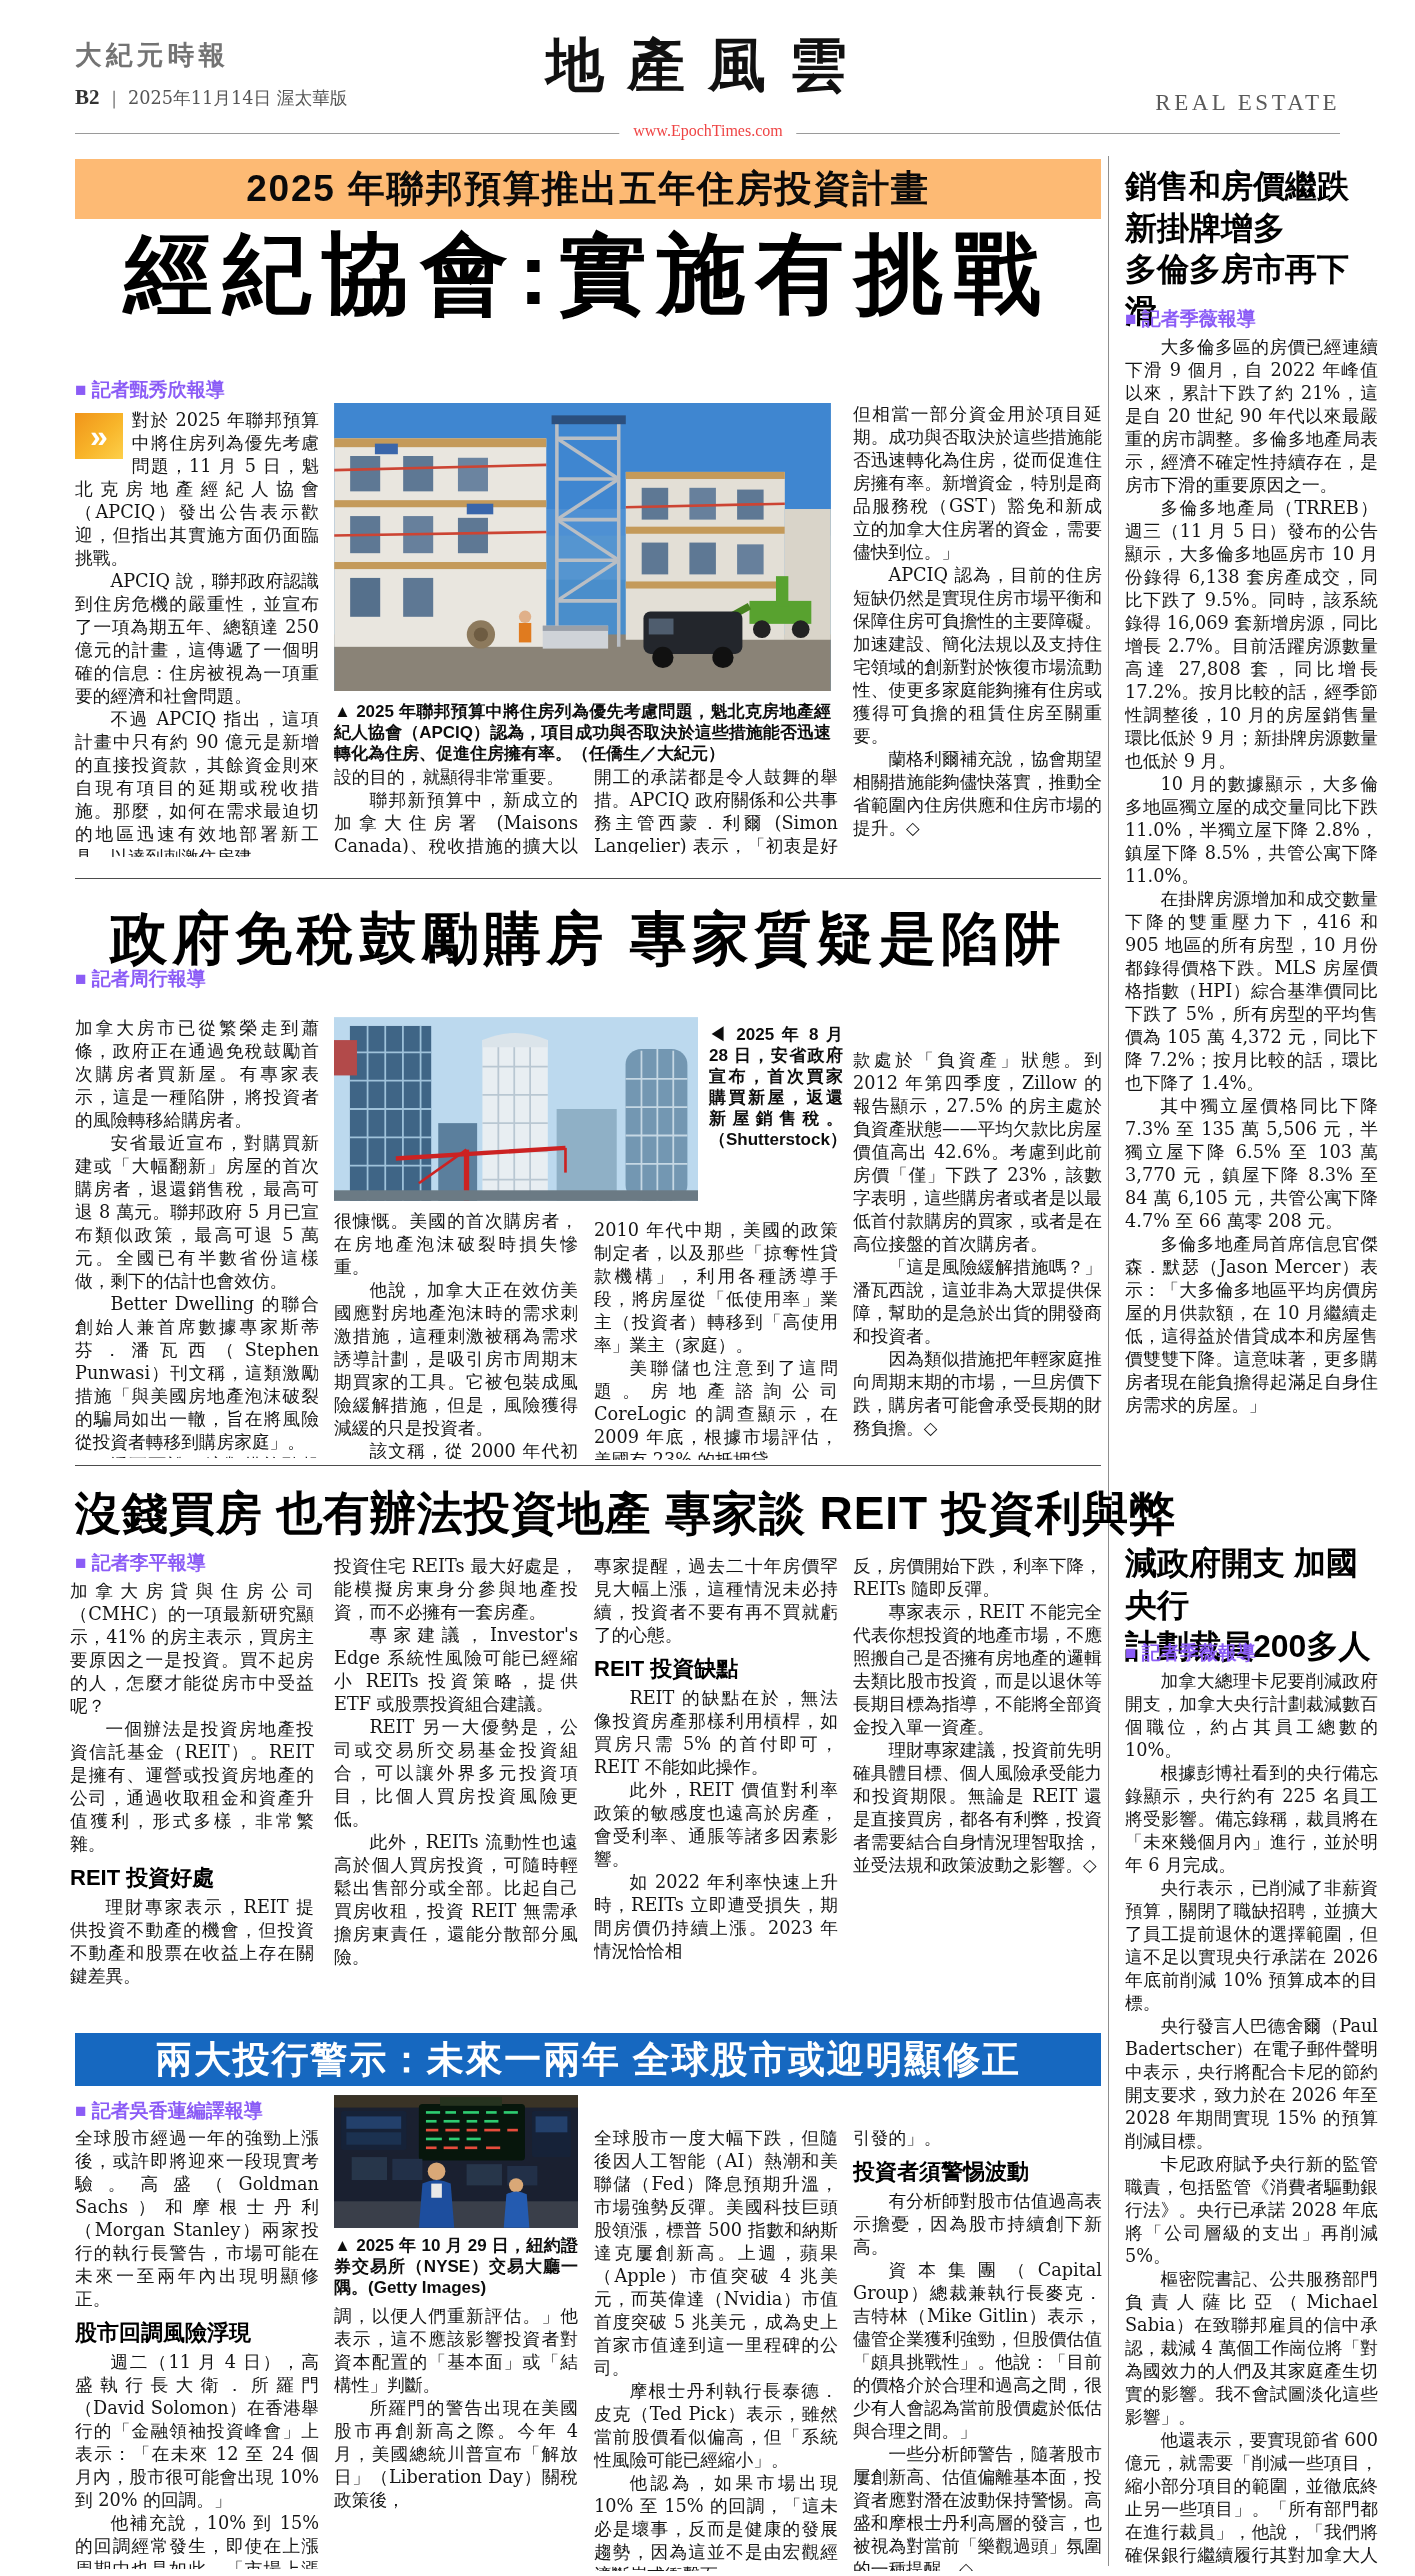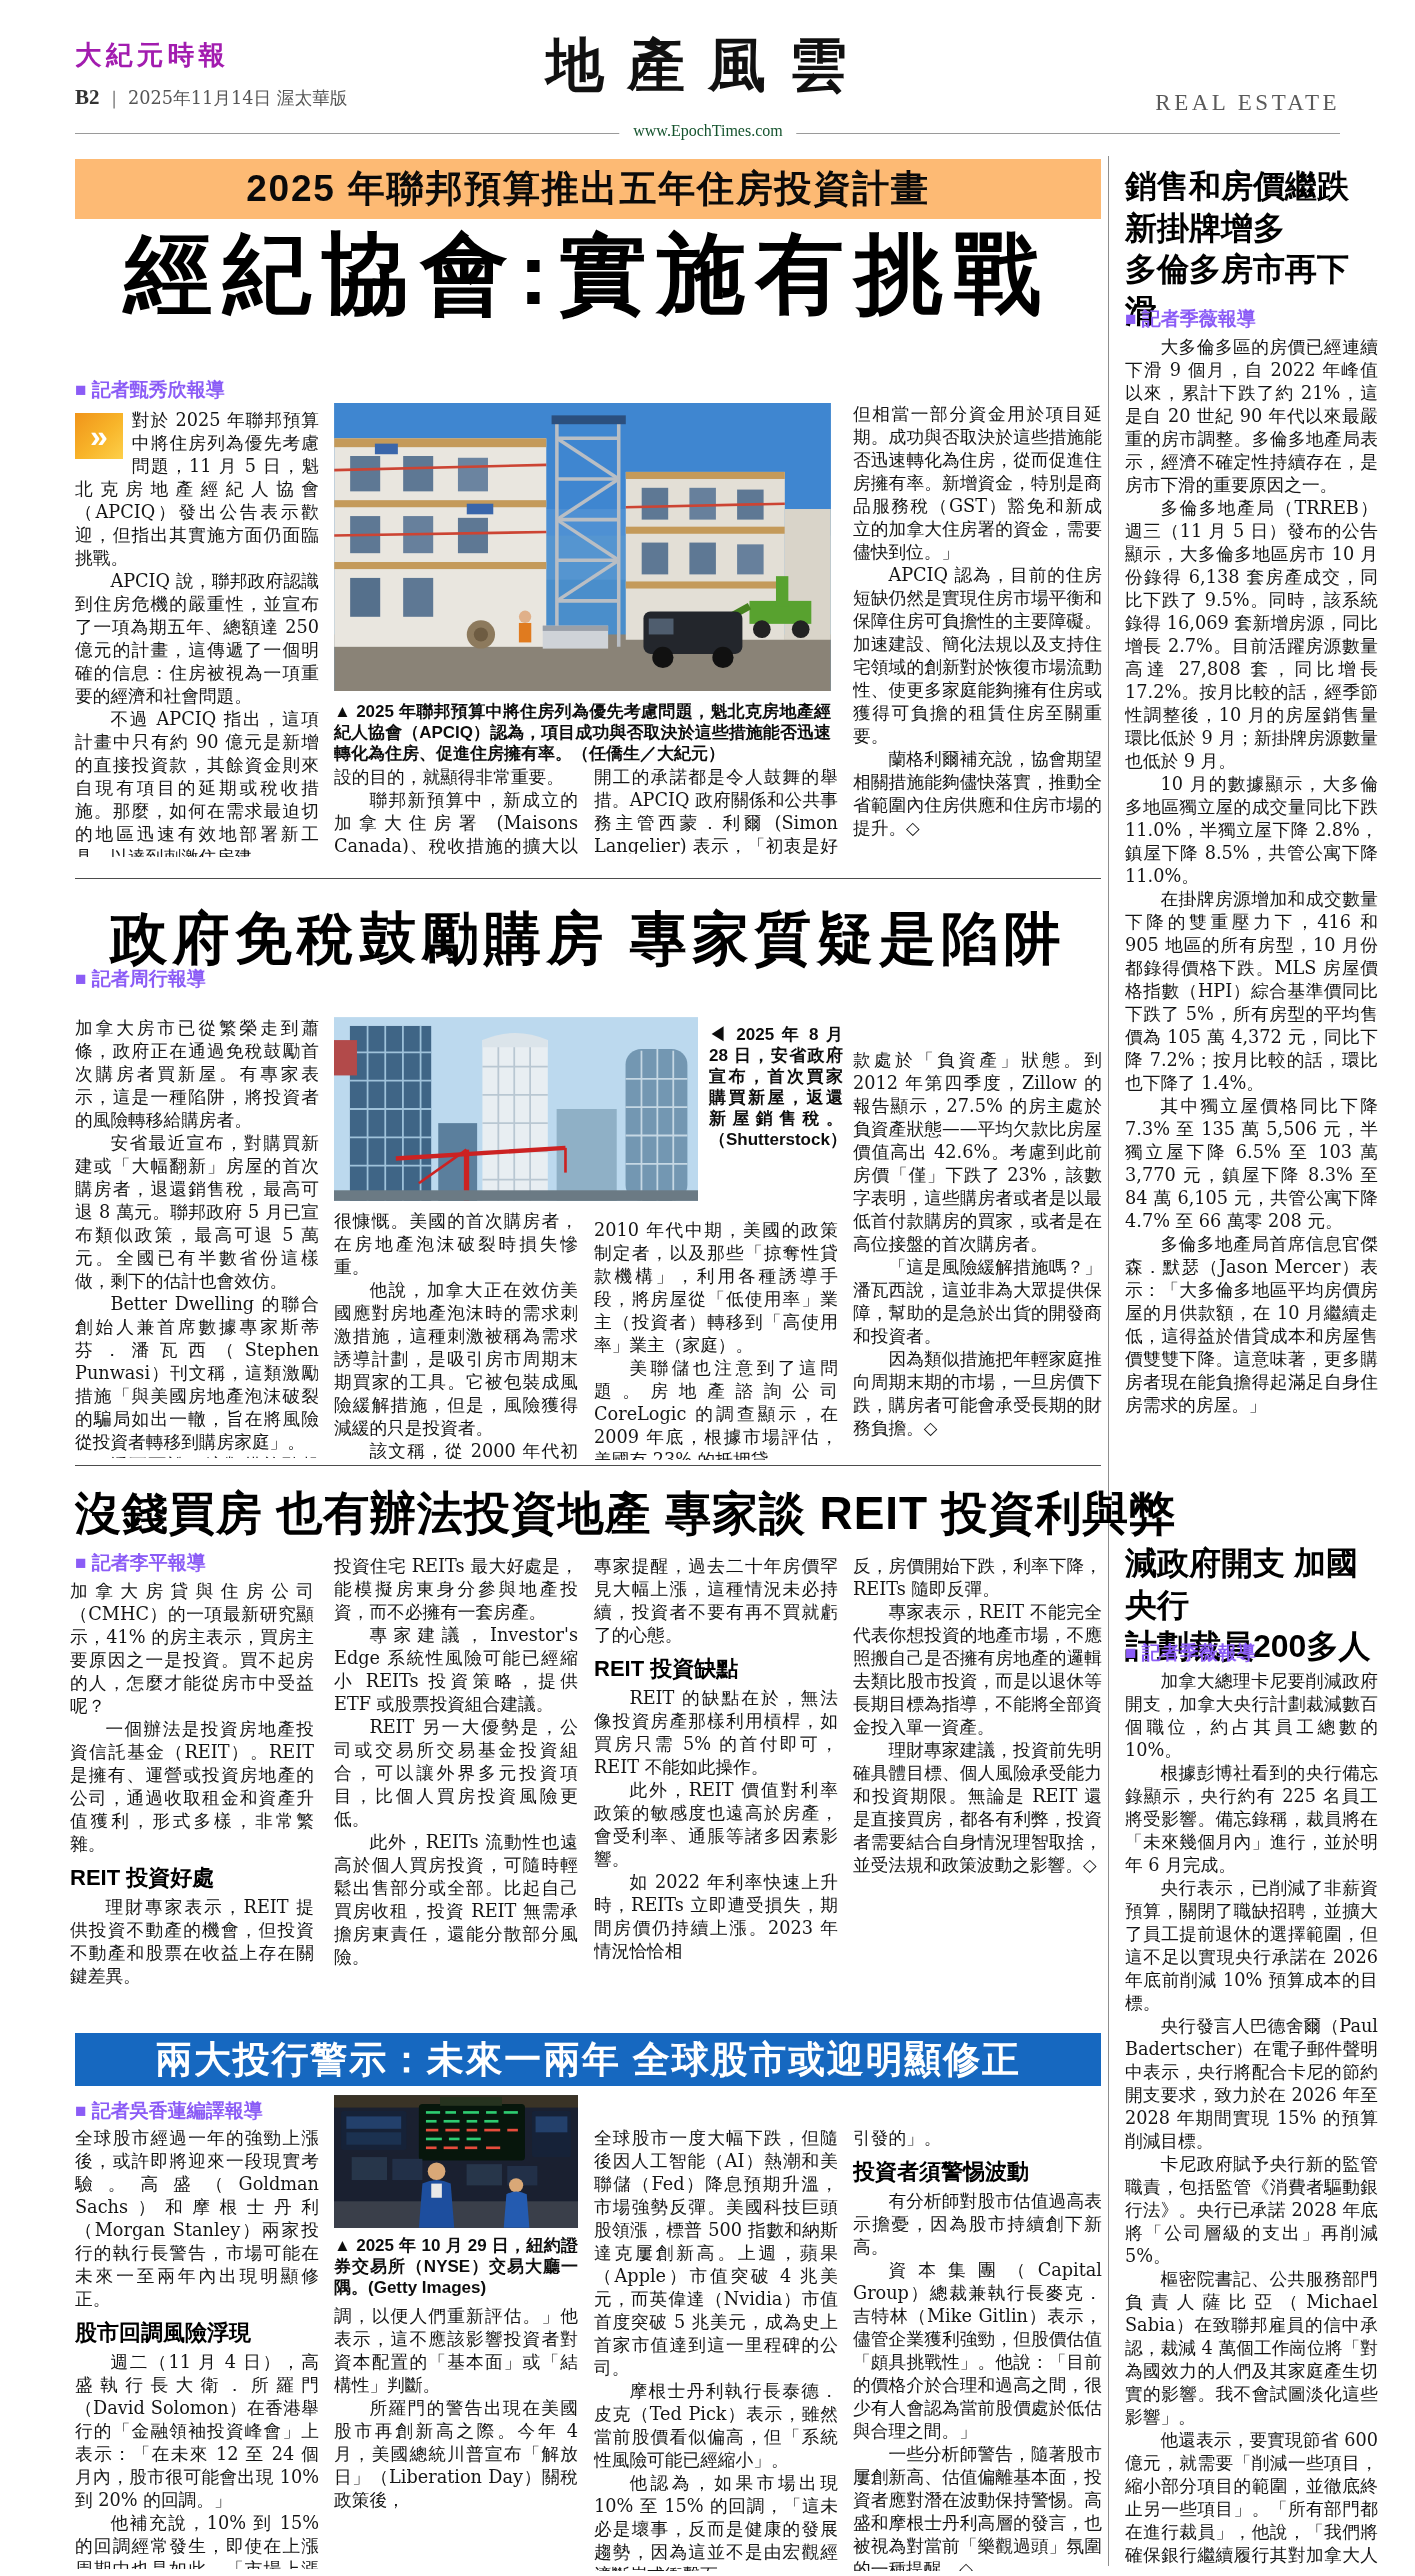--- a/index.html
+++ b/index.html
@@ -1,27 +1,27 @@
 <!DOCTYPE html>
 <html style="font-size:14px"><head>
 <meta charset="utf-8">
 <style>
   html,body{margin:0;padding:0;background:#e8e8e4;}
   .page{position:relative;width:1415px;height:2576px;background:#ffffff;margin:0 auto;
         font-family:"DejaVu Serif",serif;color:#151515;overflow:hidden;}
   .abs{position:absolute;}
   
-  .logo{font-weight:bold;font-size:26.5px;letter-spacing:4.4px;color:#a21caf;font-family:"Liberation Serif",serif;text-align:center;}
+  .logo{font-weight:bold;font-size:26.5px;letter-spacing:4.4px;color:#737373;font-family:"Liberation Serif",serif;text-align:center;}
   .pageinfo{font-size:17.7px;color:#555;}
   .pageinfo b{font-size:21px;color:#333;font-family:"Liberation Serif",serif;}
   .section-title{font-size:58px;font-weight:900;letter-spacing:23px;color:#111;
         font-family:"Liberation Sans",sans-serif;white-space:nowrap;}
   .section-en{font-size:23px;letter-spacing:3.5px;color:#5a5a5a;font-family:"Liberation Serif",serif;}
   .header-rule{border-top:0.9px solid #9a9a9a;}
-  .url-label{background:#fff;padding:0 14px;font-size:16px;color:#14532d;font-family:"Liberation Serif",serif;}
+  .url-label{background:#fff;padding:0 14px;font-size:16px;color:#ef4444;font-family:"Liberation Serif",serif;}
   
   .kicker{background:#fdba74;display:flex;align-items:center;justify-content:center;}
   .kicker span{font-size:37px;font-weight:900;color:#0a0a0a;font-family:"Liberation Sans",sans-serif;letter-spacing:1.8px;}
   .huge-headline{font-size:88px;line-height:1.04;font-weight:900;color:#000;text-align:center;
         letter-spacing:10.6px;font-family:"Liberation Sans",sans-serif;white-space:nowrap;}
   .art-headline{font-weight:900;color:#000;text-align:center;font-family:"Liberation Sans",sans-serif;white-space:nowrap;}
   .blue-band{background:#1668c0;display:flex;align-items:center;justify-content:center;}
   .blue-band span{color:#fff;font-size:37px;font-weight:900;font-family:"Liberation Sans",sans-serif;letter-spacing:1.8px;}
   .side-headline{font-size:32px;line-height:1.3;font-weight:900;color:#000;
         font-family:"Liberation Sans",sans-serif;white-space:pre-line;}

